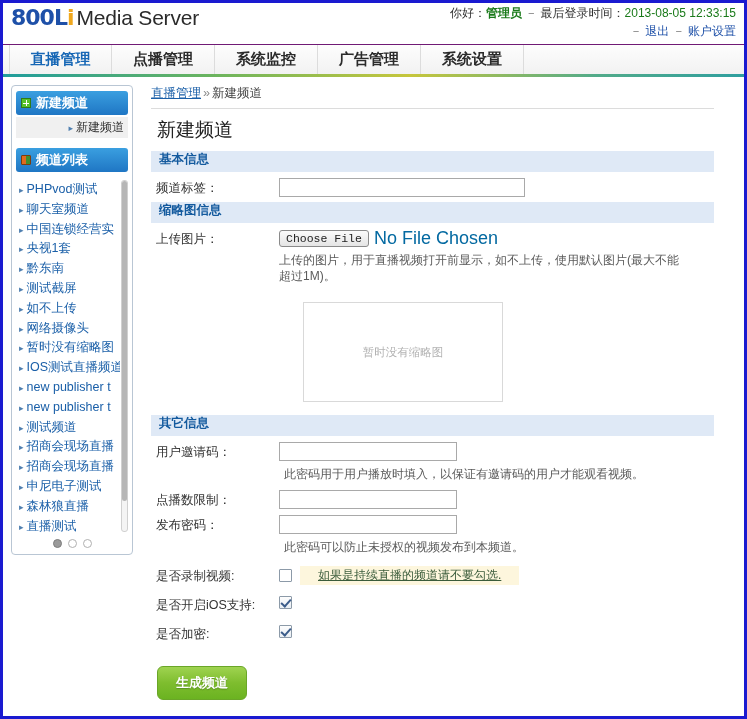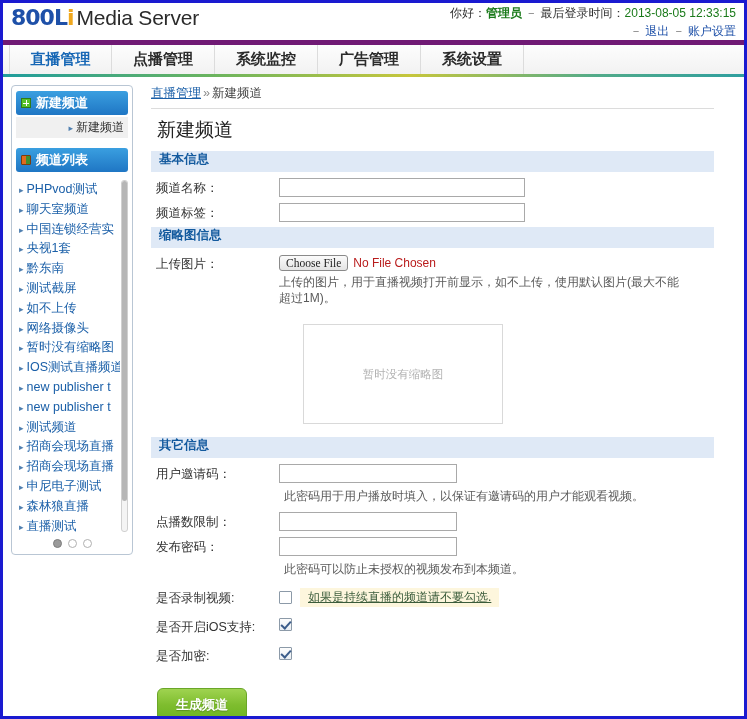--- a/index.html
+++ b/index.html
@@ -16,21 +16,21 @@
     background: #ffffff;
     position: relative;
     overflow: hidden;
   }
 
   
   .topbar {
     height: 42px;
     position: relative;
     background: #ffffff;
-    border-bottom: 5px solid #701a75;
+    border-bottom: 1px solid #701a75;
   }
   .logo {
     position: absolute;
     left: 8px; top: 2px;
     font-size: 22px;
     font-weight: bold;
     letter-spacing: -0.2px;
     white-space: nowrap;
   }
   .logo .brand {
@@ -277,25 +277,25 @@
   .filebtn {
     border: 1px solid #8a8a8a;
     border-radius: 3px;
     background: linear-gradient(to bottom,#fbfbfb,#e4e4e4);
     font-size: 11.5px;
     color: #222;
     padding: 1px 6px;
     cursor: pointer;
     display: inline-block;
     vertical-align: middle;
-    font-family: Liberation Serif, serif;
+    font-family: Liberation Mono, monospace;
   }
   .fileno {
-    font-size: 12px;
-    color: #b91c1c;
+    font-size: 18px;
+    color: #0369a1;
     margin-left: 5px;
     vertical-align: middle;
   }
   .hint {
     font-size: 12px;
     color: #5a5a5a;
     line-height: 16px;
     margin-top: 3px;
     max-width: 400px;
   }
@@ -344,21 +344,21 @@
     border: solid #3b5c8a;
     border-width: 0 2px 2px 0;
     transform: rotate(42deg);
   }
   .cbnote {
     margin-left: 8px;
     font-size: 12px;
     color: #3b5c3b;
     background: #fdf6dd;
     text-decoration: underline;
-    padding: 1px 8px;
+    padding: 1px 18px;
     cursor: pointer;
   }
   .genbtn {
     margin: 14px 0 0 6px;
     display: inline-block;
     background: linear-gradient(to bottom,#9fd350 0%, #7ebd2e 50%, #6bb321 100%);
     border: 1px solid #6aa628;
     border-radius: 6px;
     color: #ffffff;
     font-weight: bold;
@@ -458,26 +458,20 @@
 
       <div class="breadcrumb">
         <a href="#">直播管理</a><span class="raq">»</span><span>新建频道</span>
       </div>
 
       <div class="page-title">新建频道</div>
 
       
       <div class="sec-head">基本信息</div>
 
-      <div class="frow">
-        <div class="flabel">频道名称：</div>
-        <div class="fctl">
-          <input type="text" class="txt" value="" style="">
-        </div>
-      </div>
 
       <div class="frow">
         <div class="flabel">频道标签：</div>
         <div class="fctl">
           <input type="text" class="txt" value="" style="">
         </div>
       </div>
 
       
       <div class="sec-head">缩略图信息</div>

